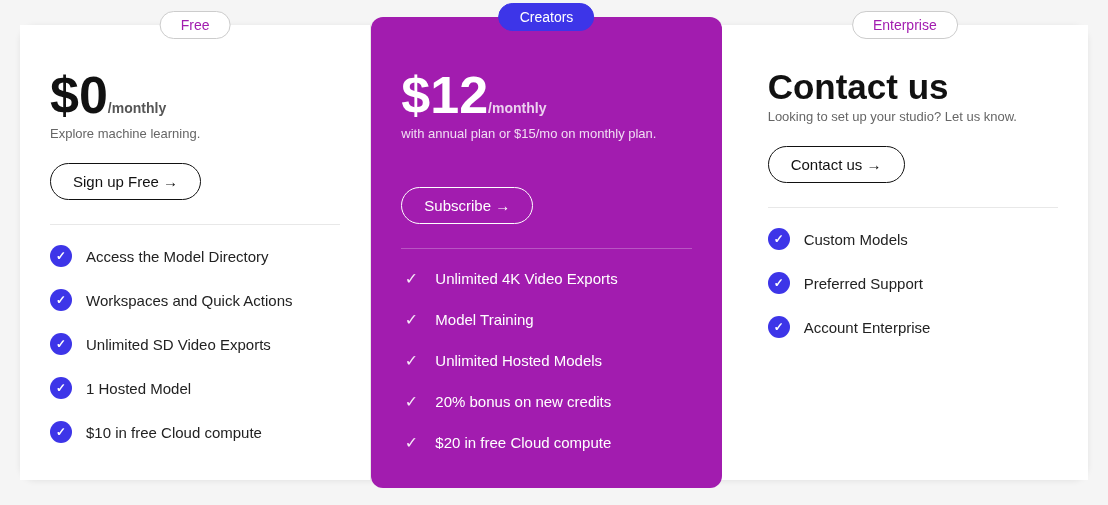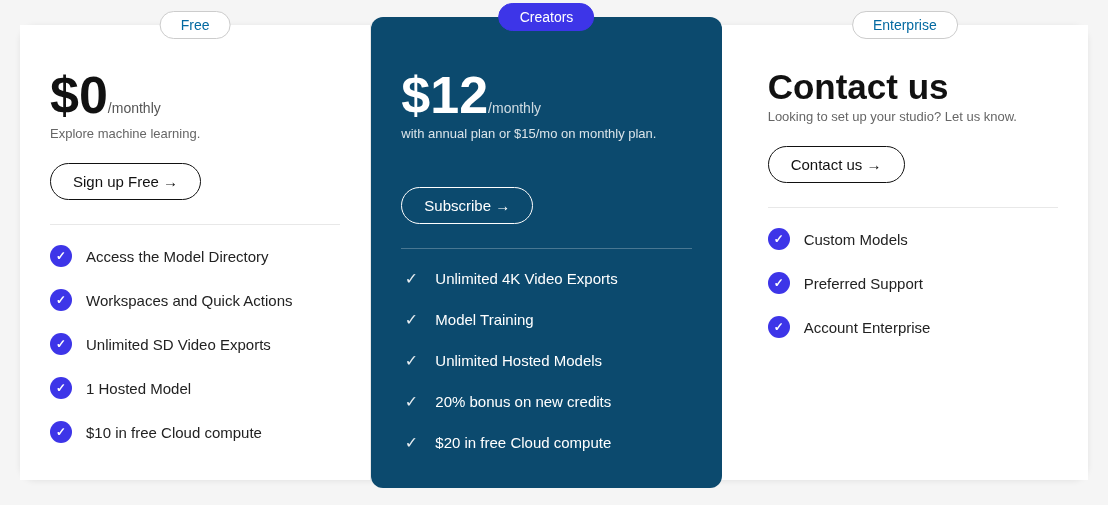--- a/index.html
+++ b/index.html
@@ -27,42 +27,42 @@
       padding: 28px 30px 30px;
       background: white;
       position: relative;
       border-right: 1px solid #e8e8e8;
     }
     .plan-card:last-child {
       border-right: none;
       padding-left: 46px;
     }
     .plan-card.featured {
-      background: #0c4a6e;
+      background: #a21caf;
       color: white;
       border-radius: 12px;
       margin-top: -8px;
       margin-bottom: -8px;
       padding-top: 36px;
       padding-bottom: 36px;
       z-index: 2;
       border-right: none;
     }
     .plan-tab {
       position: absolute;
       top: -14px;
       left: 50%;
       transform: translateX(-50%);
       border: 1.5px solid #ccc;
       border-radius: 20px;
       padding: 5px 20px;
       font-size: 14px;
       font-weight: 500;
       background: white;
-      color: #0369a1;
+      color: #a21caf;
       white-space: nowrap;
     }
     .plan-tab.featured-tab {
       background: #3d35e8;
       color: white;
       border-color: #3d35e8;
     }
     .plan-price {
       margin-top: 16px;
       margin-bottom: 4px;
@@ -71,21 +71,21 @@
       font-size: 52px;
       font-weight: 700;
       color: #111;
       line-height: 1;
     }
     .plan-card.featured .plan-price .amount {
       color: white;
     }
     .plan-price .period {
       font-size: 14px;
-      font-weight: 400;
+      font-weight: 700;
       color: #555;
       margin-top: 46px;
     }
     .plan-card.featured .plan-price .period {
       color: rgba(255,255,255,0.8);
     }
     .plan-subtitle {
       font-size: 13px;
       color: #666;
       margin-bottom: 20px;

